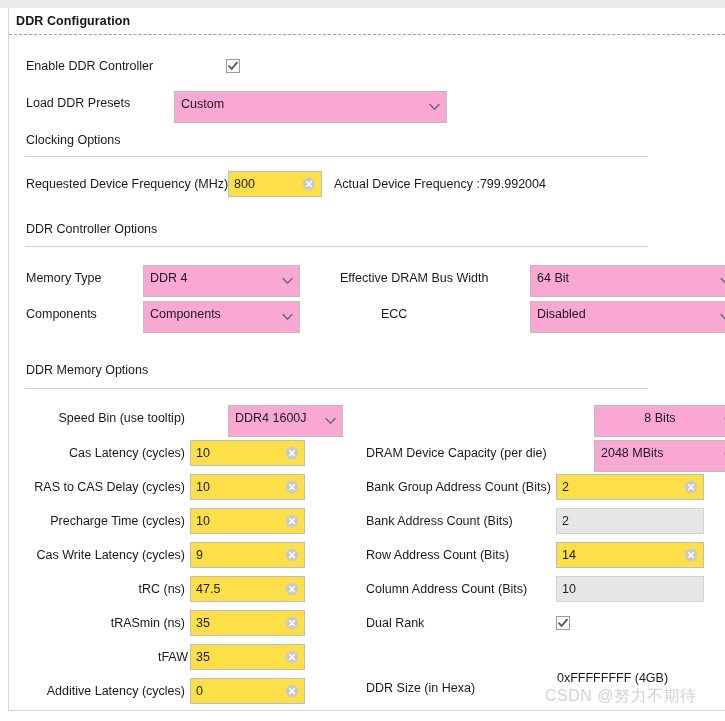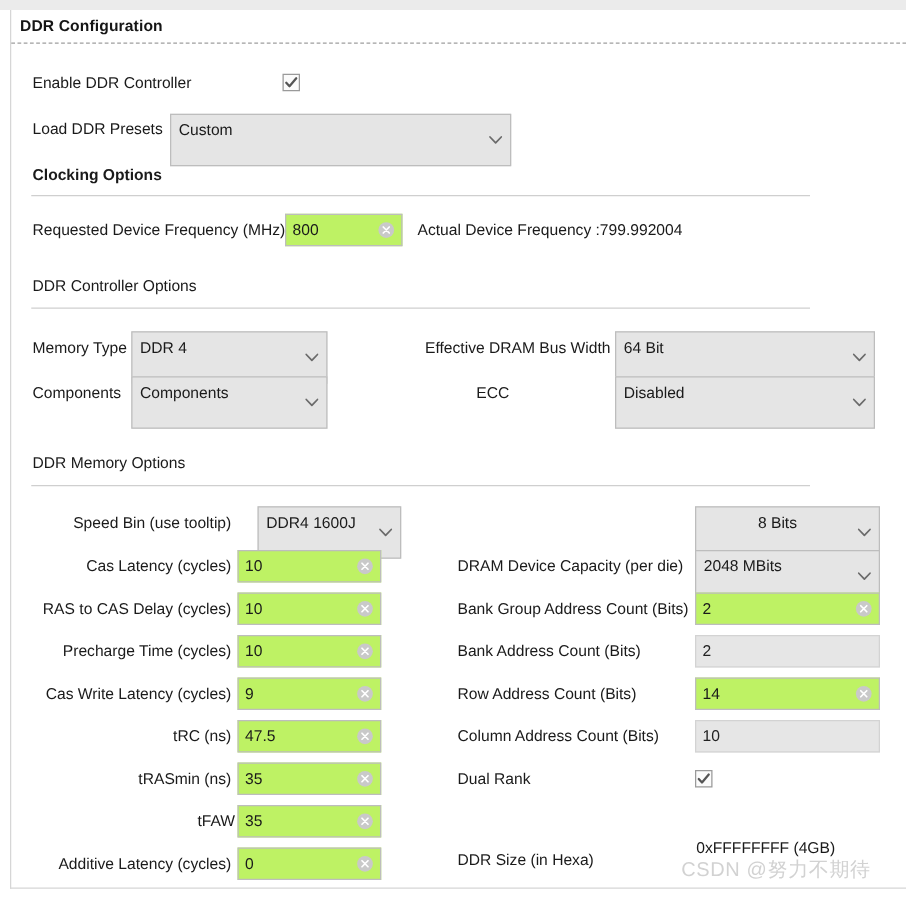--- a/index.html
+++ b/index.html
@@ -82,21 +82,21 @@
     position: absolute;
     height: 1px;
     background: #cfcfcf;
   }
 
   
   .txt {
     position: absolute;
     box-sizing: border-box;
     border: 1px solid #bdbdbd;
-    background: #bef264;
+    background: #fde047;
     height: 26px;
     font-family: "Liberation Sans", sans-serif;
     font-size: 12.5px;
     color: #1a1a1a;
     padding: 0 24px 0 5px;
     line-height: 24px;
   }
   .txt.disabled {
     background: #e6e6e6;
     border-color: #d3d3d3;
@@ -116,26 +116,27 @@
     top: 50%;
     margin-top: -7px;
     width: 14px; height: 14px;
   }
 
   
   .sel {
     position: absolute;
     box-sizing: border-box;
     border: 1px solid #bdbdbd;
-    background: #e5e5e5;
-    height: 42px;
+    background: #f9a8d4;
+    height: 32px;
     font-size: 12.5px;
     color: #1a1a1a;
     padding: 0 22px 0 6px;
     line-height: 24px;
+    margin-left: 38px;
   }
   .sel .val {
     display: block;
     line-height: 24px;
     white-space: nowrap;
     overflow: hidden;
   }
   .chev {
     position: absolute;
     right: 6px;
@@ -191,21 +192,21 @@
   </div>
 
   <div class="lbl" style="left:26px; top:90px;">Load DDR Presets</div>
   <div class="sel" style="left:136px; top:91px; width:273px;">
     <span class="val">Custom</span>
     <svg class="chev" viewBox="0 0 11 8">
       <path d="M1 1.6 L5.5 6.3 L10 1.6" stroke="#6b6b6b" stroke-width="1.4" fill="none" stroke-linecap="round" stroke-linejoin="round"></path>
     </svg>
   </div>
 
-  <div class="section-head" style="left:26px; top:133px;font-weight:bold;">Clocking Options</div>
+  <div class="section-head" style="left:26px; top:133px;">Clocking Options</div>
   <div class="section-rule" style="left:25px; top:156px; width:623px;"></div>
 
   <div class="lbl" style="left:26px; top:171px;">Requested Device Frequency (MHz)</div>
   <div class="txt" style="left:228px; top:171px; width:94px;">
     <span class="val">800</span>
     <svg class="clear-ic" viewBox="0 0 14 14">
       <circle cx="7" cy="7" r="6.3" fill="#c9c9c9"></circle>
       <path d="M4.6 4.6 L9.4 9.4 M9.4 4.6 L4.6 9.4" stroke="#ffffff" stroke-width="1.4" stroke-linecap="round"></path>
     </svg>
   </div>
@@ -243,21 +244,21 @@
     <span class="val">Disabled</span>
     <svg class="chev" viewBox="0 0 11 8">
       <path d="M1 1.6 L5.5 6.3 L10 1.6" stroke="#6b6b6b" stroke-width="1.4" fill="none" stroke-linecap="round" stroke-linejoin="round"></path>
     </svg>
   </div>
 
   <div class="section-head" style="left:26px; top:363px;">DDR Memory Options</div>
   <div class="section-rule" style="left:25px; top:388px; width:623px;"></div>
 
   <div class="lbl lbl-r" style="left:0px; top:405px; width:185px;">Speed Bin (use tooltip)</div>
-  <div class="sel" style="left:206px; top:405px; width:115px;">
+  <div class="sel" style="left:190px; top:405px; width:115px;">
     <span class="val">DDR4 1600J</span>
     <svg class="chev" viewBox="0 0 11 8">
       <path d="M1 1.6 L5.5 6.3 L10 1.6" stroke="#6b6b6b" stroke-width="1.4" fill="none" stroke-linecap="round" stroke-linejoin="round"></path>
     </svg>
   </div>
 
   <div class="lbl lbl-r" style="left:0px; top:440px; width:185px;">Cas Latency (cycles)</div>
   <div class="txt" style="left:190px; top:440px; width:115px;">
     <span class="val">10</span>
     <svg class="clear-ic" viewBox="0 0 14 14">

